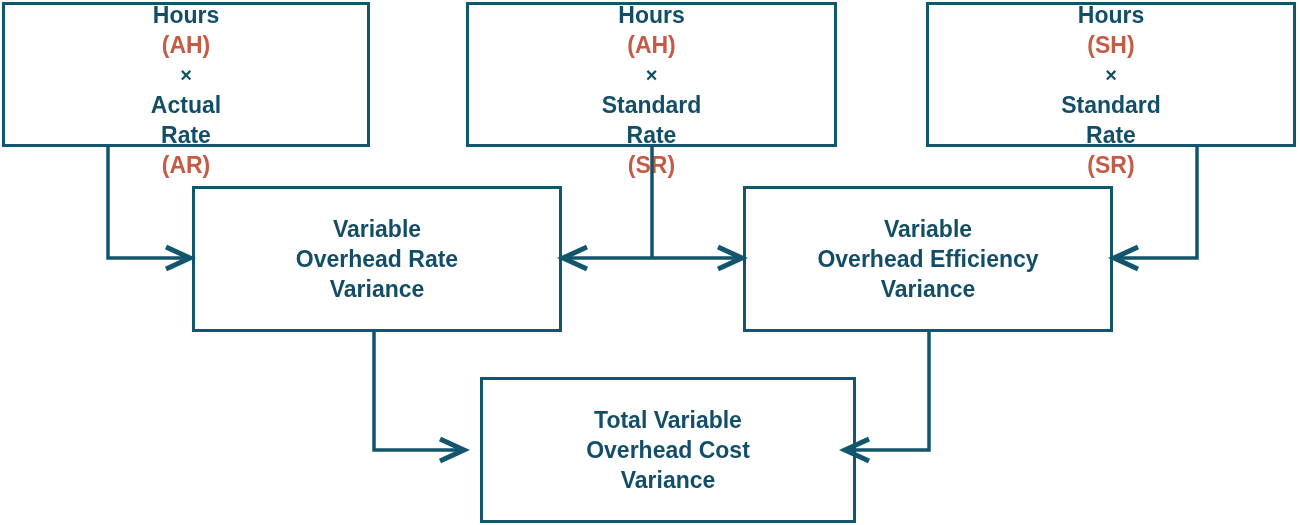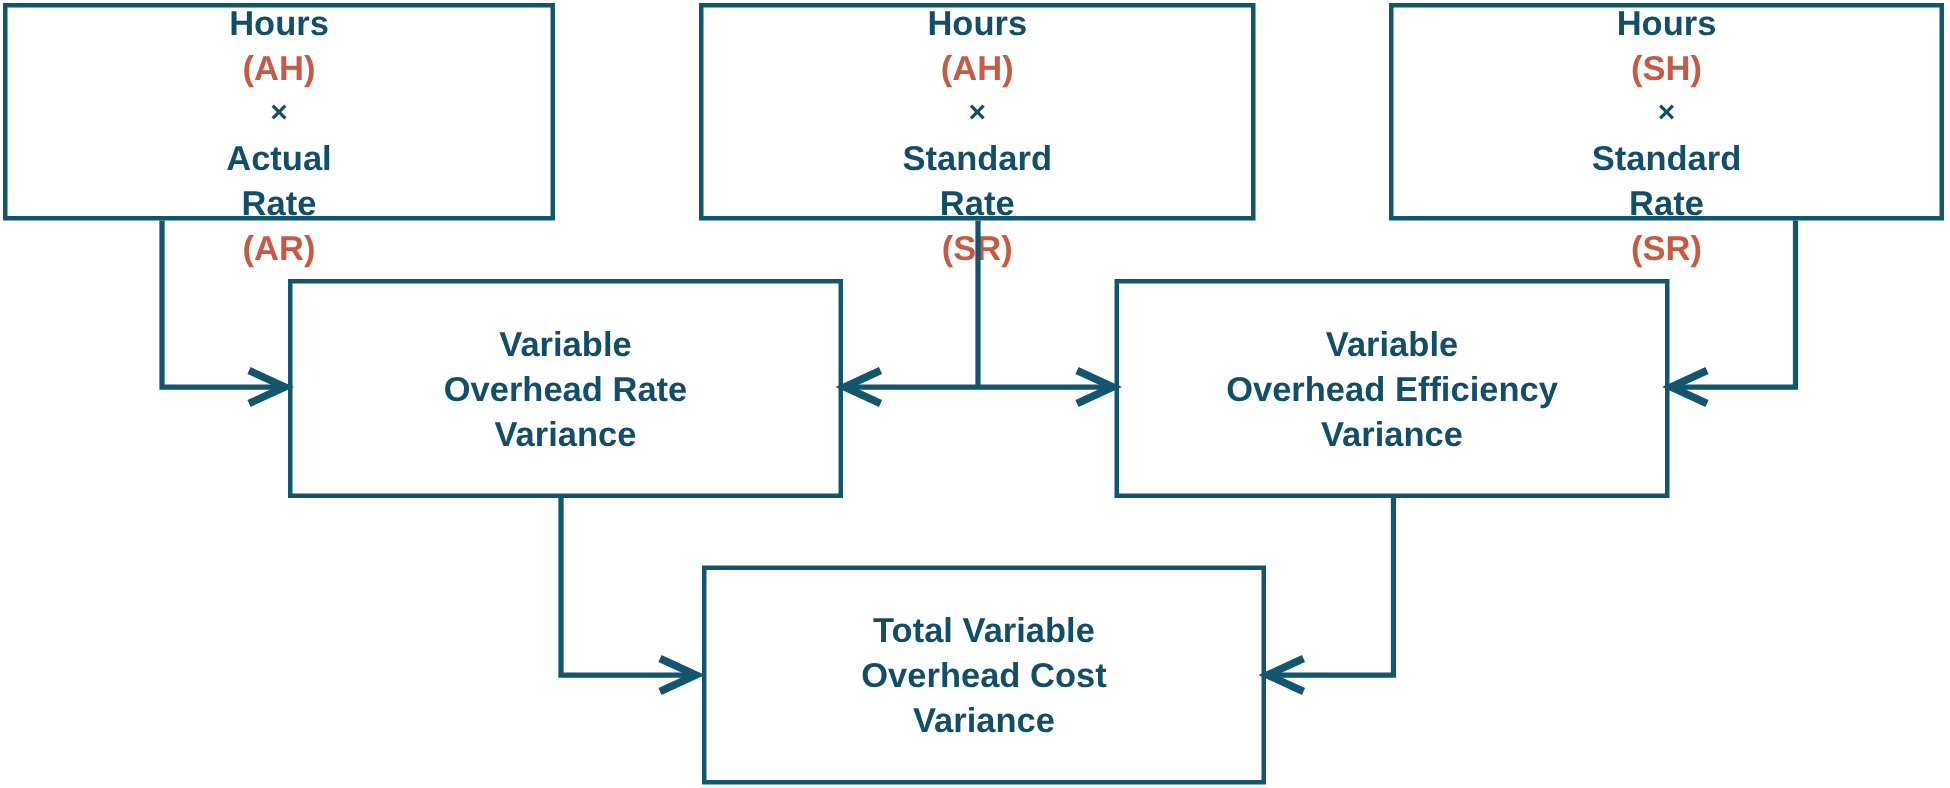--- a/index.html
+++ b/index.html
@@ -111,21 +111,21 @@
 Overhead Rate
 Variance</span>
   </div>
 
   <div class="box" style="left:743px; top:186px; width:370px; height:146px;">
     <span class="label">Variable
 Overhead Efficiency
 Variance</span>
   </div>
 
-  <div class="box" style="left:468px; top:377px; width:376px; height:146px;text-align:center;">
+  <div class="box" style="left:480px; top:377px; width:376px; height:146px;text-align:center;">
     <span class="label">Total Variable
 Overhead Cost
 Variance</span>
   </div>
 
   <svg class="connector-layer" viewBox="0 0 1300 525">
 
     <path class="conn" d="M108 147 L108 258 L186 258"></path>
     <path class="arrow" d="M166 247 L190 258 L166 269"></path>
 

